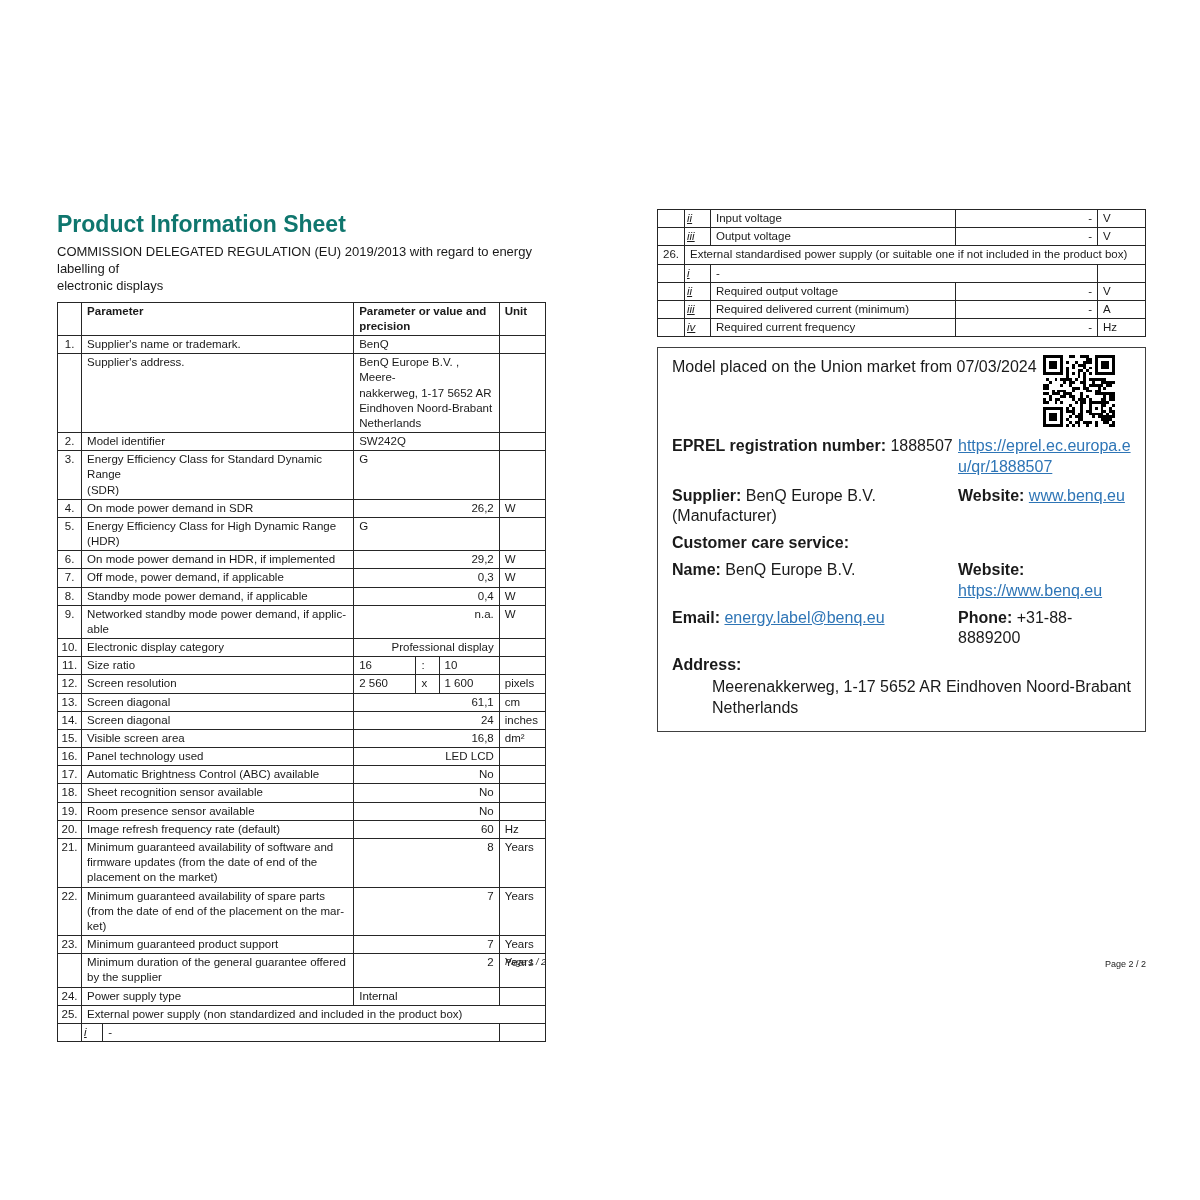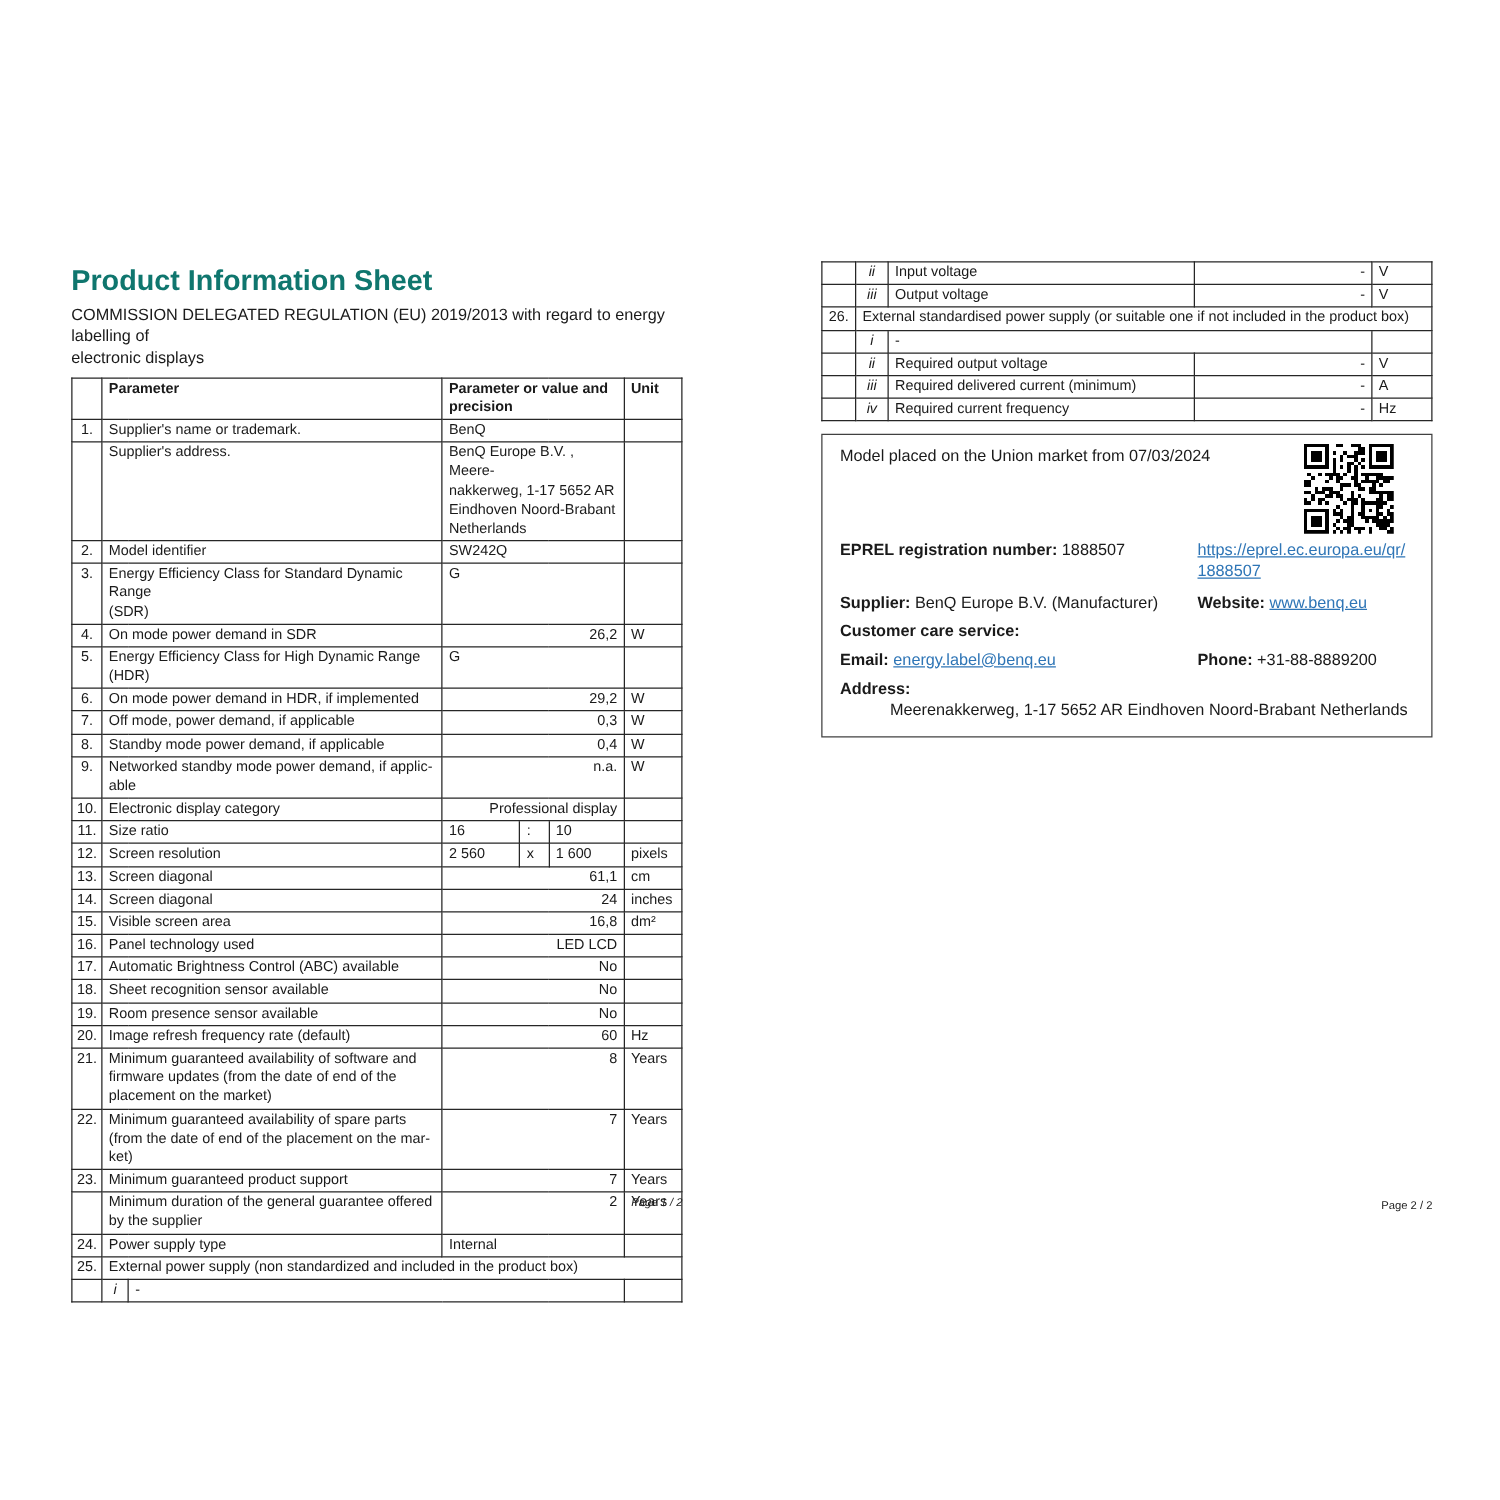--- a/index.html
+++ b/index.html
@@ -15,28 +15,28 @@
   .doc-title{font-size:23px;font-weight:bold;color:#0f766e;margin:0 0 6px 0;}
   .subtitle{font-size:13px;line-height:1.3;margin:0 0 7px 0;white-space:pre-line;}
 
   table{border-collapse:collapse;table-layout:fixed;width:100%;}
   td,th{
     border:1px solid #262626;font-size:11.5px;line-height:1.32;
     padding:1px 5px;vertical-align:top;overflow:hidden;
   }
   th{font-weight:bold;text-align:left;}
   .c-num{text-align:center;padding:1px 1px;}
-  .roman{font-style:italic;text-align:center;padding:1px 2px;}
+  .roman{font-style:italic;text-align:left;padding:1px 2px;text-decoration:underline;}
   .v-right{text-align:right;}
   .v-center{text-align:left;}
   .pre{white-space:pre-line;}
 
   .info-box{
     position:relative;border:1px solid #404040;margin-top:10px;
-    padding:9px 14px 12px 14px;font-size:13px;line-height:1.3;
+    padding:9px 14px 12px 14px;font-size:16px;line-height:1.3;
   }
   .market-line{margin-bottom:58px;}
   .info-row{display:grid;grid-template-columns:286px 1fr;margin-bottom:6px;}
   .info-row.tall{margin-bottom:8px;}
   .lbl{font-weight:bold;}
   .cell-r{word-break:break-all;}
   a.link{color:#2e75b6;text-decoration:underline;cursor:pointer;}
   .addr-line{margin-top:1px;padding-left:40px;}
 
   .qr-box{position:absolute;top:7px;right:30px;width:72px;height:72px;}
@@ -651,20 +651,30 @@
         <span class="lbl">Website:</span>
         <a class="link">www.benq.eu</a>
       </div>
     </div>
 
     <div class="info-row">
       <div class="lbl">Customer care service:</div>
       <div></div>
     </div>
 
+    <div class="info-row">
+      <div>
+        <span class="lbl">Name:</span>
+        <span>BenQ Europe B.V.</span>
+      </div>
+      <div>
+        <span class="lbl">Website:</span>
+        <a class="link">https://www.benq.eu</a>
+      </div>
+    </div>
 
     <div class="info-row">
       <div>
         <span class="lbl">Email:</span>
         <a class="link">energy.label@benq.eu</a>
       </div>
       <div>
         <span class="lbl">Phone:</span>
         <span>+31-88-8889200</span>
       </div>

